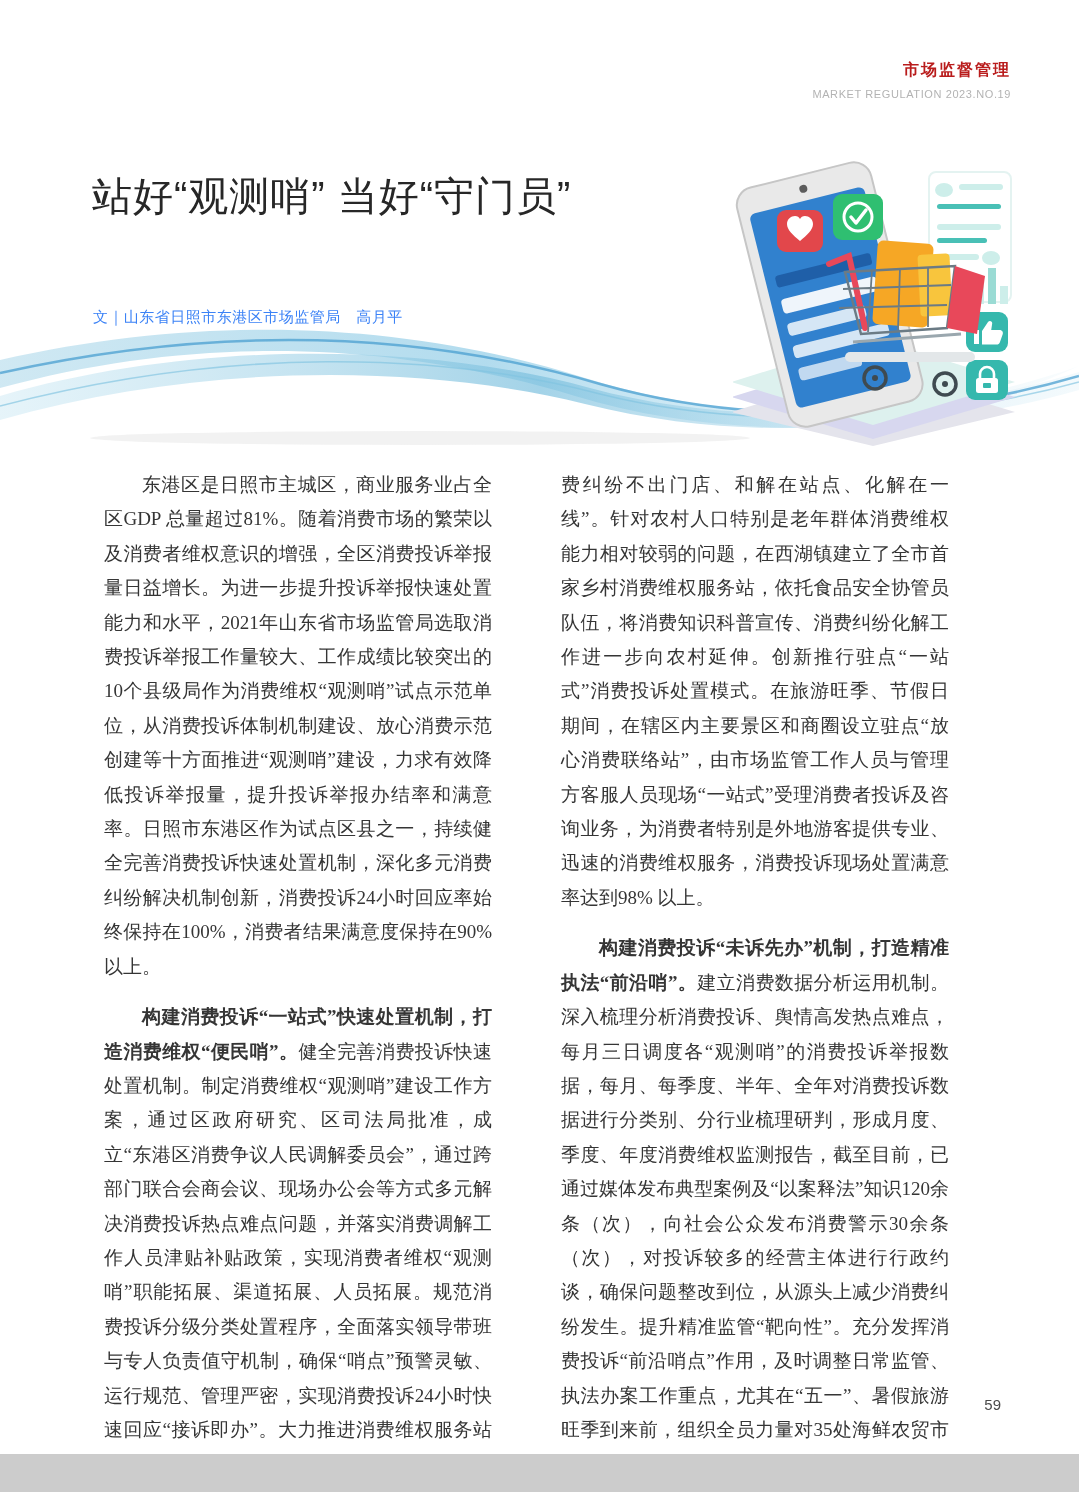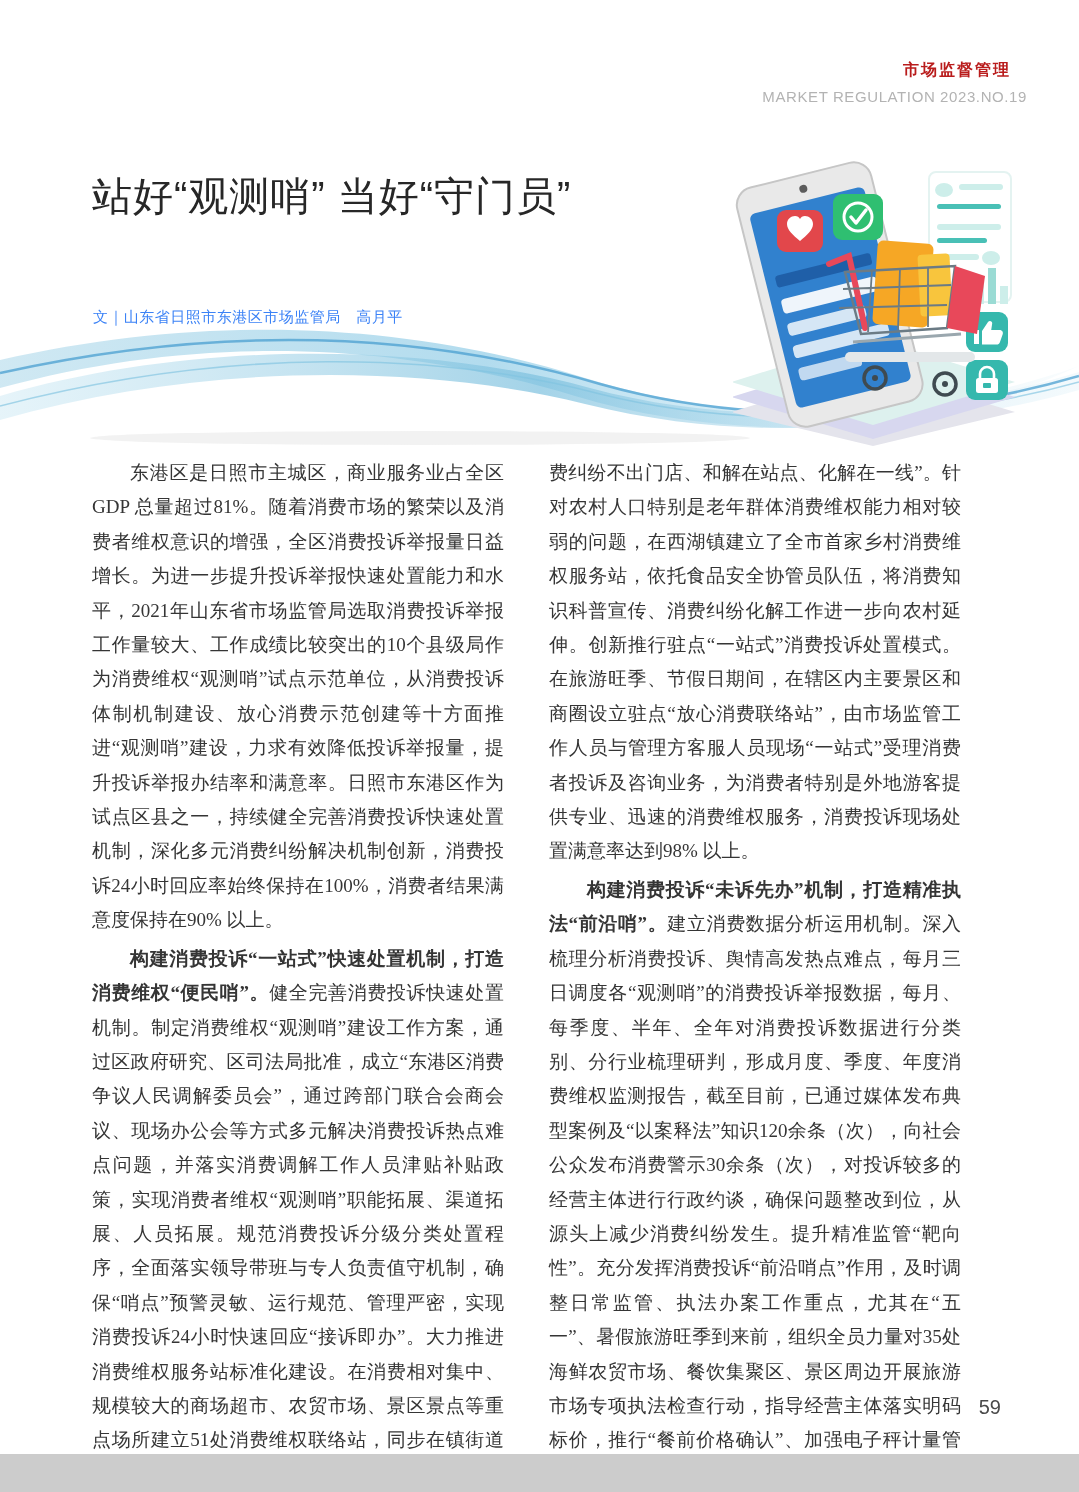--- a/index.html
+++ b/index.html
@@ -2,40 +2,40 @@
 <html><head>
 <meta charset="utf-8">
 <style>
   html,body{margin:0;padding:0}
   body{
     width:1079px;height:1492px;position:relative;background:#ffffff;
     font-family:"Liberation Sans",sans-serif;overflow:hidden;
   }
   .masthead-cn{position:absolute;top:60px;right:68px;font-size:16px;font-weight:700;
     color:#b91c1c;letter-spacing:2px}
-  .masthead-en{position:absolute;top:88px;right:52px;font-size:15px;color:#b3b3b3;letter-spacing:.6px}
+  .masthead-en{position:absolute;top:88px;right:68px;font-size:11px;color:#b3b3b3;letter-spacing:.6px}
   .title{position:absolute;left:92px;top:168px;font-size:40px;font-weight:400;color:#272727;
     line-height:1.4;letter-spacing:1px}
   .byline{position:absolute;left:93px;top:308px;font-size:15px;color:#3b82f6;letter-spacing:.5px}
   .wave{position:absolute;left:0;top:326px;width:1079px;height:140px;pointer-events:none}
   .illus{position:absolute;left:733px;top:146px;width:282px;height:300px}
   .col{position:absolute;top:452px;width:420px;
     font-family:"Liberation Serif","DejaVu Serif",serif;
     font-size:19px;line-height:34.4px;color:#353535;text-align:justify}
   .col-left{left:88px}
   .col-right{left:545px}
-  .para{margin:4px;padding:0}
+  .para{margin:16px;padding:0}
   .para.indent{text-indent:2em}
   .para b{font-weight:700}
   .seal{display:inline-block;width:17px;height:17px;background:#bf3a30;color:#fff;
     font-size:11px;line-height:17px;text-align:center;border-radius:3px;
     margin:0 7px 0 10px;vertical-align:-2px;font-family:"Liberation Sans",sans-serif;font-weight:400}
   .editor{font-family:"Liberation Sans",sans-serif;font-size:14px;font-weight:700;
     color:#3f3f3f;letter-spacing:.5px}
-  .pagenum{position:absolute;top:1396px;right:78px;font-size:20px;color:#4a4a4a}
+  .pagenum{position:absolute;top:1396px;right:78px;font-size:15px;color:#4a4a4a}
   .bottombar{position:absolute;left:0;top:1454px;width:1079px;height:38px;background:#cccccc}
 </style>
 </head>
 <body>
 
 <div class="masthead-cn">市场监督管理</div>
 <div class="masthead-en">MARKET REGULATION 2023.NO.19</div>
 
 <div class="title">
   <div>站好“观测哨” 当好“守门员”</div>

